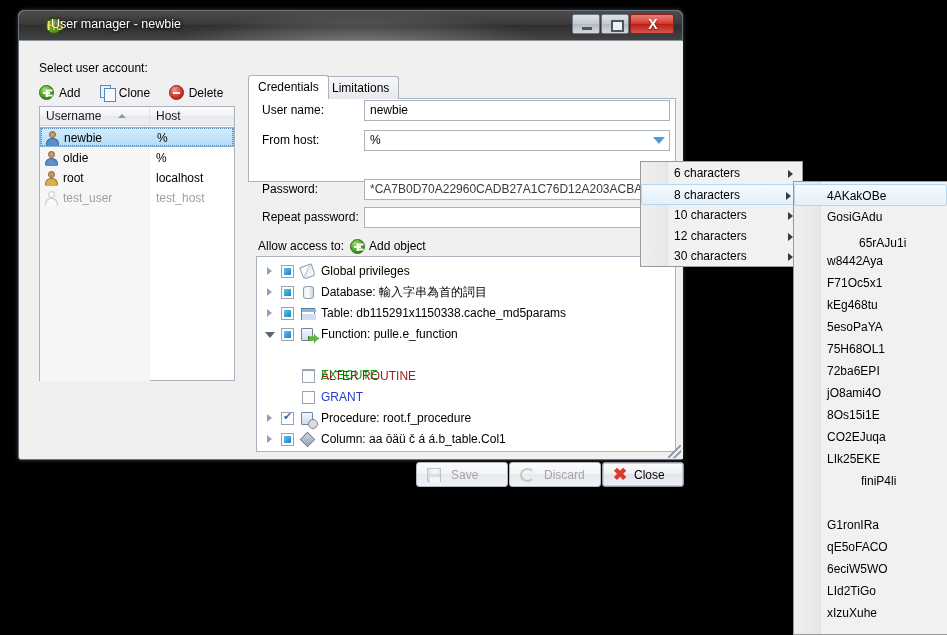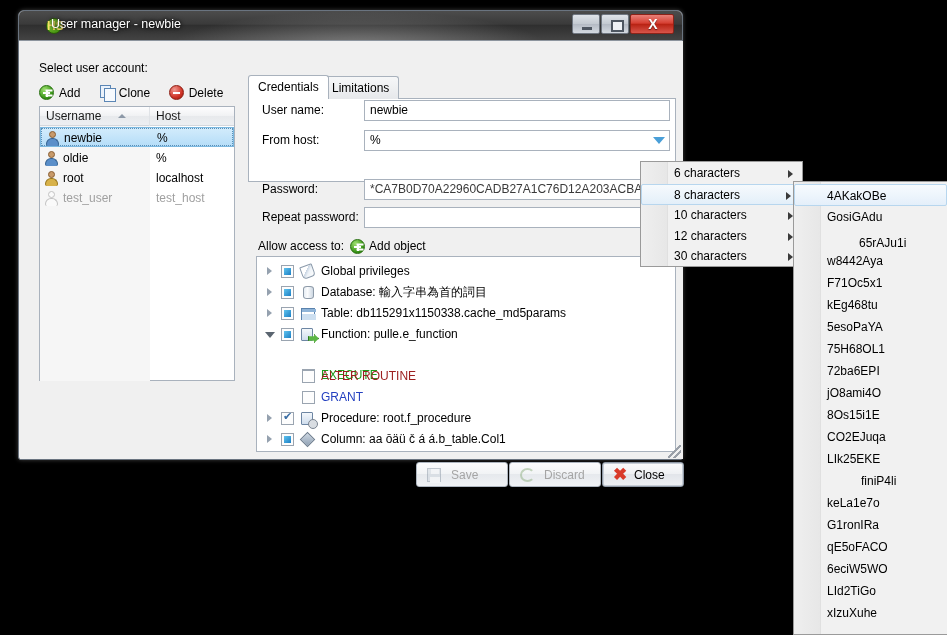--- a/index.html
+++ b/index.html
@@ -682,23 +682,20 @@
     </div>
   <div class="mi2" style="top:244px;">
       <span class="mlbl">CO2EJuqa</span>
     </div>
   <div class="mi2" style="top:266px;">
       <span class="mlbl">LIk25EKE</span>
     </div>
   <div class="mi2" style="top:288px;margin-left:34px;">
       <span class="mlbl">finiP4li</span>
     </div>
-  <div class="mi2" style="top:310px;">
-      <span class="mlbl">keLa1e7o</span>
-    </div>
   <div class="mi2" style="top:332px;">
       <span class="mlbl">G1ronIRa</span>
     </div>
   <div class="mi2" style="top:354px;">
       <span class="mlbl">qE5oFACO</span>
     </div>
   <div class="mi2" style="top:376px;">
       <span class="mlbl">6eciW5WO</span>
     </div>
   <div class="mi2" style="top:398px;">

